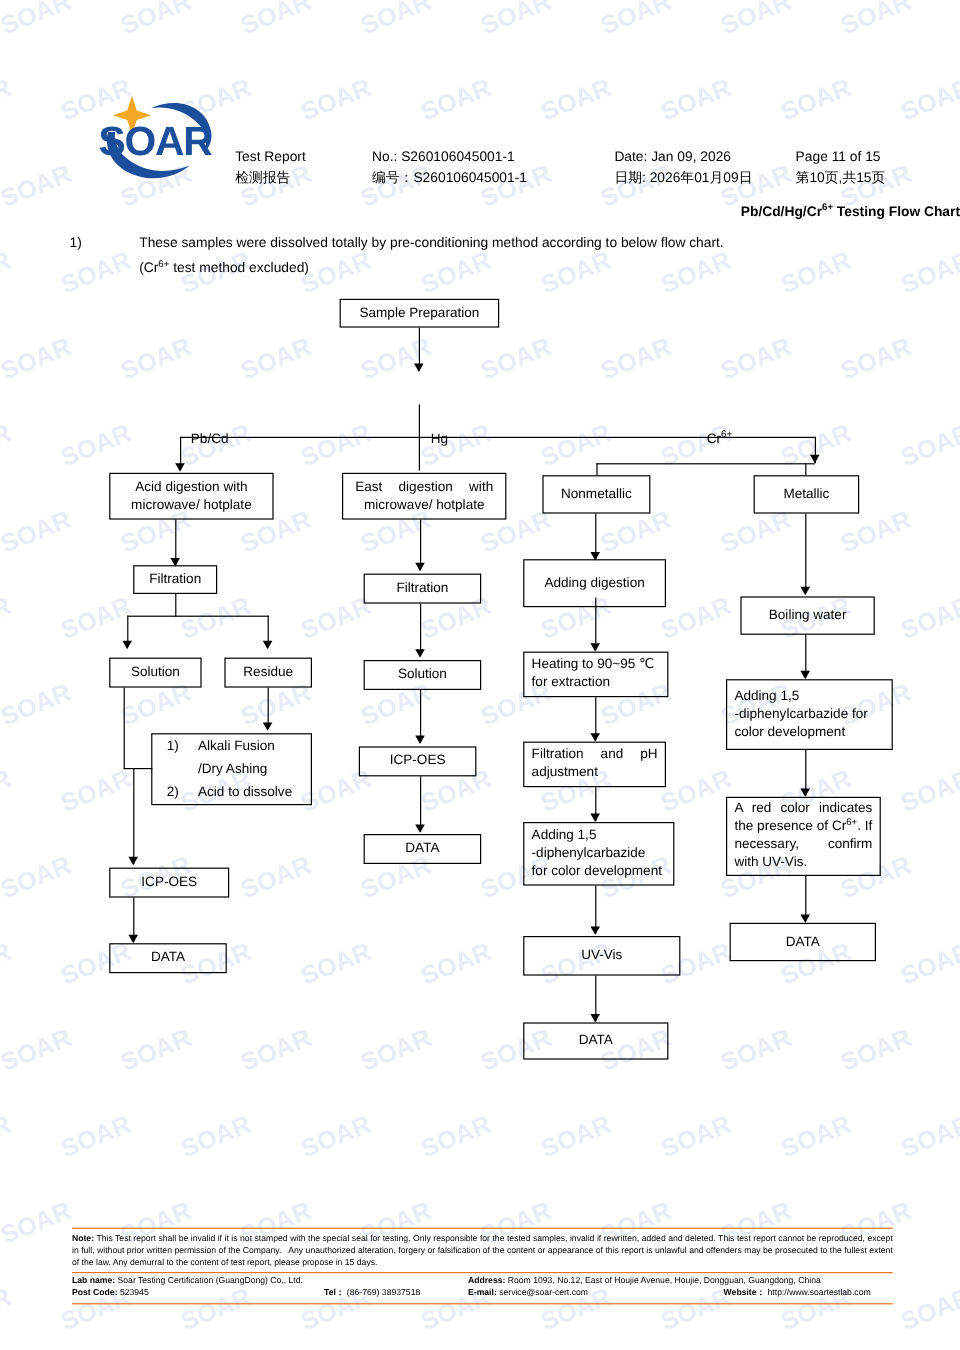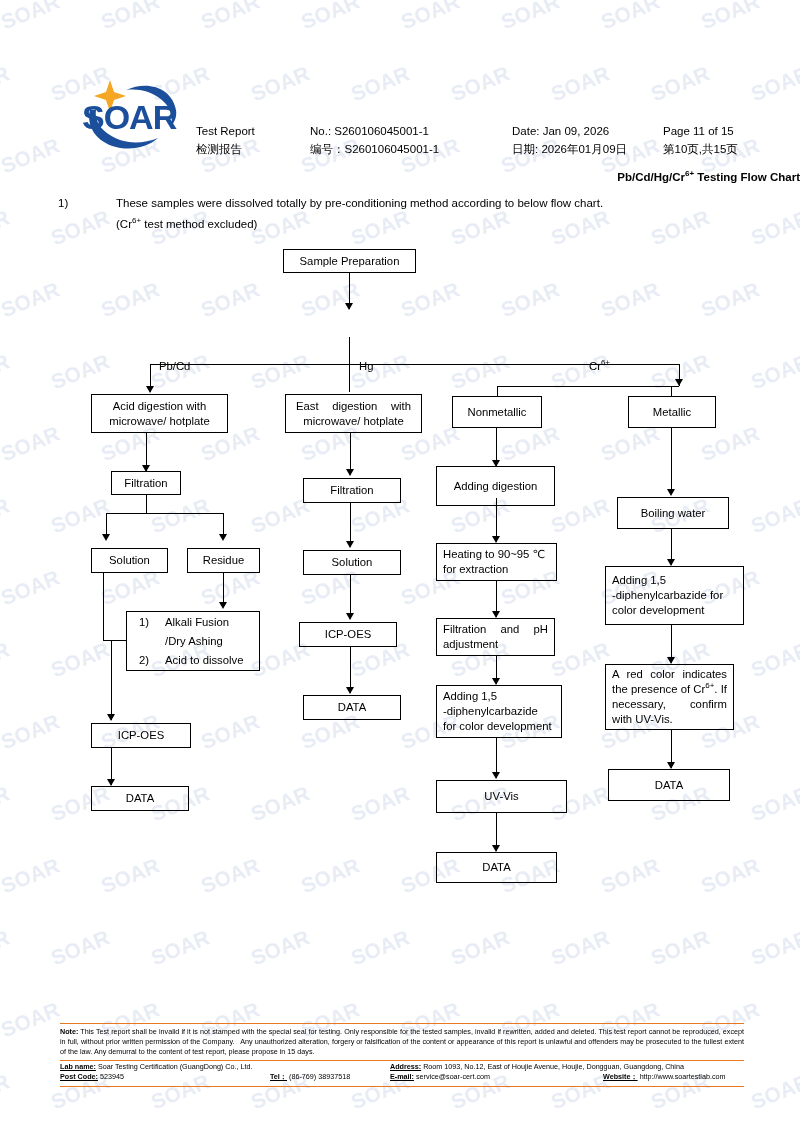--- a/index.html
+++ b/index.html
@@ -80,21 +80,21 @@
     border-top:7px solid #000;
   }
   sup{font-size:8px;vertical-align:super;line-height:0;}
 
   
   #footer{position:absolute;left:60px;top:1023px;width:684px;z-index:3;}
   .rule{border-top:1.6px solid #E87722;width:100%;}
   #note-block{font-size:7.2px;line-height:10.2px;text-align:justify;padding:3px 0 2px 0;}
   #note-block b{font-weight:bold;}
   #contact{font-size:7.2px;line-height:10.2px;padding:2px 0 2px 0;position:relative;height:21px;}
-  #contact b{font-weight:bold;text-decoration:underline;}
+  #contact b{font-weight:bold;}
   .c-l1{position:absolute;left:0;top:1px;}
   .c-l2{position:absolute;left:0;top:11px;}
   .c-l3{position:absolute;left:210px;top:11px;}
   .c-r1{position:absolute;left:330px;top:1px;}
   .c-r2{position:absolute;left:330px;top:11px;}
   .c-r3{position:absolute;left:543px;top:11px;}
 </style>
 </head>
 <body>
 

